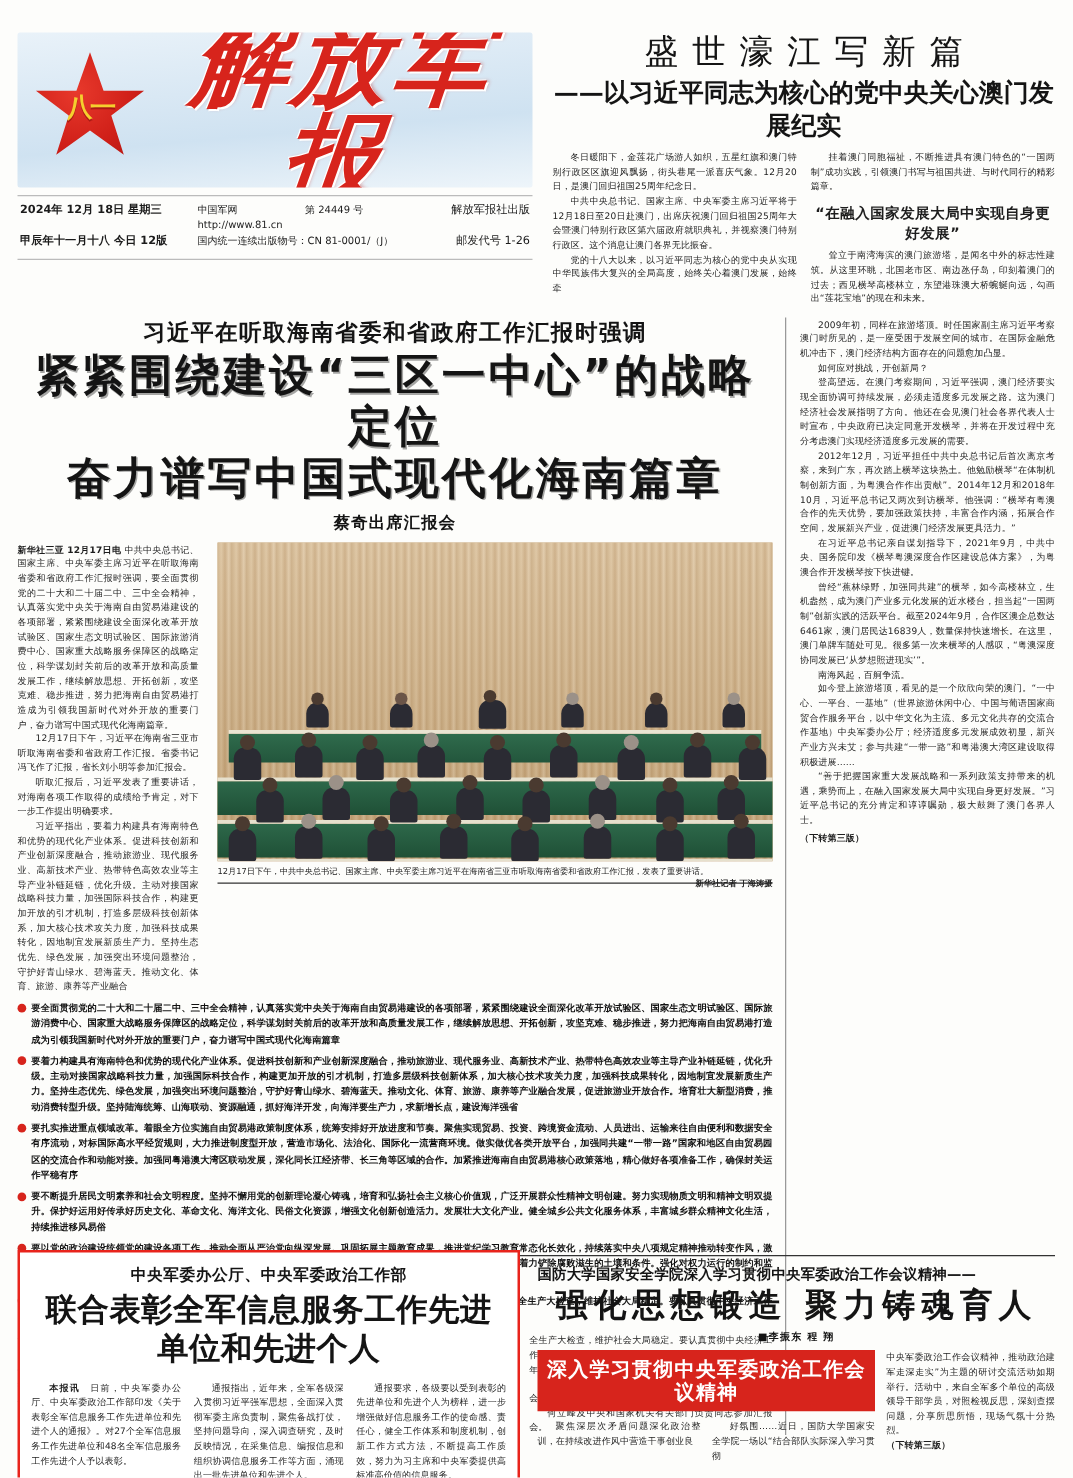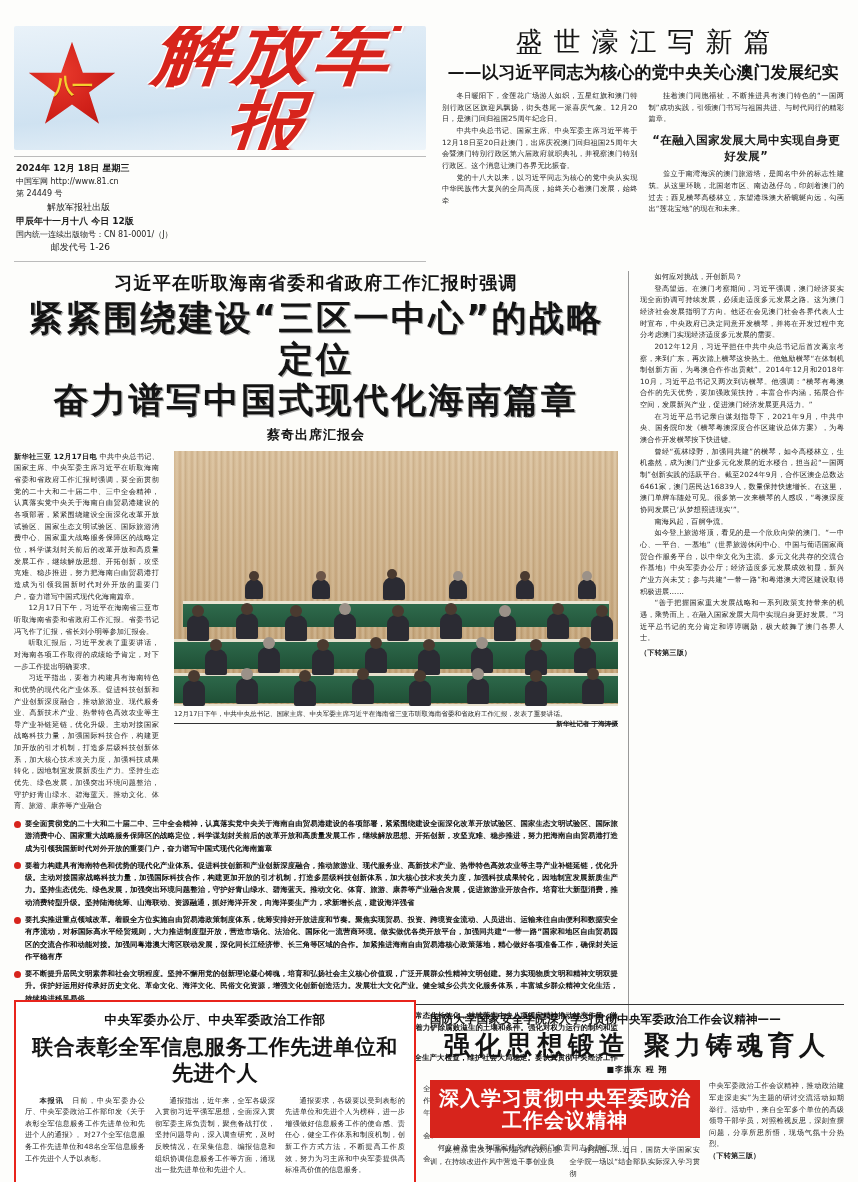--- a/index.html
+++ b/index.html
@@ -44,35 +44,35 @@
     letter-spacing:4px; line-height:1;
     font-style: italic;
     text-shadow: 1.5px 1.5px 0 #fff, -1px -1px 0 #fff, 2px 0 3px rgba(190,30,20,.35);
     transform: skewX(-6deg);
   }
   .mh-info {
     margin-top:6px; border-top:1px solid #bbb; border-bottom:1px solid #bbb;
     padding:5px 2px 6px 2px;
     font-size:9px; line-height:1.55; color:#1c1c1c;
   }
-  .mh-row { display:flex;flex-direction:column; }
+  .mh-row { display:flex; }
   .mh-c1 { width:142px; font-weight:700; }
   .mh-c2 { flex:1; }
   .mh-c3 { width:94px; text-align:right; }
   .mh-small { font-size:8px; }
 
   .mh-right { flex:1; padding-left:16px; }
   .mac-title {
     text-align:center; font-family:"DejaVu Sans","Liberation Sans",sans-serif;
     font-size:27px; font-weight:400; letter-spacing:11px; line-height:1.15;
     padding-left:11px;
   }
   .mac-sub {
     text-align:center; font-family:"DejaVu Serif","Liberation Serif",serif;
-    font-size:17px; font-weight:700; line-height:1.3; margin-top:4px; letter-spacing:0px;
+    font-size:20px; font-weight:700; line-height:1.3; margin-top:4px; letter-spacing:0px;
   }
   .mac-cols { display:flex; gap:11px; margin-top:7px; }
   .mac-col { flex:1; }
   .mac-col2 { position:relative; }
   .mac-col2::before{ content:""; position:absolute; left:-6px; top:0; bottom:0; width:0; }
 
   
   .bt {
     font-size:7.2px; line-height:1.62; text-align:justify;
     color:#1d1d1d; font-family:"DejaVu Sans","Liberation Sans",sans-serif;
@@ -164,38 +164,38 @@
     content:""; position:absolute; left:-6px; top:0; bottom:0; border-left:0px solid #bbb;
   }
 
   
   .bottom { position:absolute; left:14px; right:14px; top:1000px; display:flex; }
   .bl-box {
     width:402px; border:2.5px solid #e8241c; padding:10px 9px 9px 9px; background:#fff;
   }
   .bl-kicker { text-align:center; font-size:12.5px; font-weight:700; letter-spacing:.5px; }
   .bl-title {
-    text-align:center; font-weight:700; font-size:21px; line-height:1.25; margin-top:5px;
-    font-family:Liberation Sans, sans-serif; letter-spacing:.5px;
+    text-align:center; font-weight:700; font-size:25px; line-height:1.25; margin-top:5px;
+    font-family:Liberation Mono, monospace; letter-spacing:.5px;
   }
   .bl-cols { display:flex; gap:10px; margin-top:8px; }
   .bl-cols .c { flex:1; }
 
   .br-box { flex:1; padding-left:14px; border-top:1.5px solid #333; margin-top:4px; }
   .br-kicker { text-align:left; font-size:11.5px; font-weight:700; margin-top:7px; letter-spacing:.2px; }
   .br-title {
     text-align:center; font-weight:700; font-size:26px; line-height:1.2; margin-top:3px;
     letter-spacing:5px; font-family:"DejaVu Sans","Liberation Sans",sans-serif;
   }
   .br-byline { text-align:center; font-size:8px; font-weight:700; margin-top:3px; letter-spacing:1px; }
   .br-main { display:flex; gap:9px; margin-top:5px; }
   .br-left { width:270px; }
   .br-banner {
     background:#d7241c; color:#fff; text-align:center; font-weight:700;
-    font-size:20px; letter-spacing:1px; padding:7px 4px; line-height:1.1;
+    font-size:16px; letter-spacing:1px; padding:7px 4px; line-height:1.1;
     font-family:"DejaVu Sans","Liberation Sans",sans-serif;
   }
   .br-bcols { display:flex; gap:9px; margin-top:6px; }
   .br-bcols .c { flex:1; }
   .br-right { flex:1; }
 </style>
 </head>
 <body>
 
 <div class="page">
@@ -352,20 +352,21 @@
         </div>
         <div class="c bt">
           <p class="noind">全生产大检查，维护社会大局稳定。要认真贯彻中央经济工作会议精神，科学谋划明年经济社会发展工作，努力实现新年良好开局。</p>
           <p>中共中央政治局常委、中央办公厅主任蔡奇出席汇报会。</p>
           <p>何立峰及中央和国家机关有关部门负责同志参加汇报会。</p>
         </div>
       </div>
     </div>
 
     <div class="main-right bt">
+      <p>2009年初，同样在旅游塔顶。时任国家副主席习近平考察澳门时所见的，是一座受困于发展空间的城市。在国际金融危机冲击下，澳门经济结构方面存在的问题愈加凸显。</p>
       <p>如何应对挑战，开创新局？</p>
       <p>登高望远。在澳门考察期间，习近平强调，澳门经济要实现全面协调可持续发展，必须走适度多元发展之路。这为澳门经济社会发展指明了方向。他还在会见澳门社会各界代表人士时宣布，中央政府已决定同意开发横琴，并将在开发过程中充分考虑澳门实现经济适度多元发展的需要。</p>
       <p>2012年12月，习近平担任中共中央总书记后首次离京考察，来到广东，再次踏上横琴这块热土。他勉励横琴“在体制机制创新方面，为粤澳合作作出贡献”。2014年12月和2018年10月，习近平总书记又两次到访横琴。他强调：“横琴有粤澳合作的先天优势，要加强政策扶持，丰富合作内涵，拓展合作空间，发展新兴产业，促进澳门经济发展更具活力。”</p>
       <p>在习近平总书记亲自谋划指导下，2021年9月，中共中央、国务院印发《横琴粤澳深度合作区建设总体方案》，为粤澳合作开发横琴按下快进键。</p>
       <p>曾经“蕉林绿野，加强同共建”的横琴，如今高楼林立，生机盎然，成为澳门产业多元化发展的近水楼台，担当起“一国两制”创新实践的活跃平台。截至2024年9月，合作区澳企总数达6461家，澳门居民达16839人，数量保持快速增长。在这里，澳门单牌车随处可见。很多第一次来横琴的人感叹，“粤澳深度协同发展已‘从梦想照进现实’”。</p>
       <p>南海风起，百舸争流。</p>
       <p>如今登上旅游塔顶，看见的是一个欣欣向荣的澳门。“一中心、一平台、一基地”（世界旅游休闲中心、中国与葡语国家商贸合作服务平台，以中华文化为主流、多元文化共存的交流合作基地）中央军委办公厅；经济适度多元发展成效初显，新兴产业方兴未艾；参与共建“一带一路”和粤港澳大湾区建设取得积极进展……</p>
       <p>“善于把握国家重大发展战略和一系列政策支持带来的机遇，乘势而上，在融入国家发展大局中实现自身更好发展。”习近平总书记的充分肯定和谆谆嘱勋，极大鼓舞了澳门各界人士。</p>
       <p class="noind" style="font-weight:700;margin-top:3px">（下转第三版）</p>
     </div>

